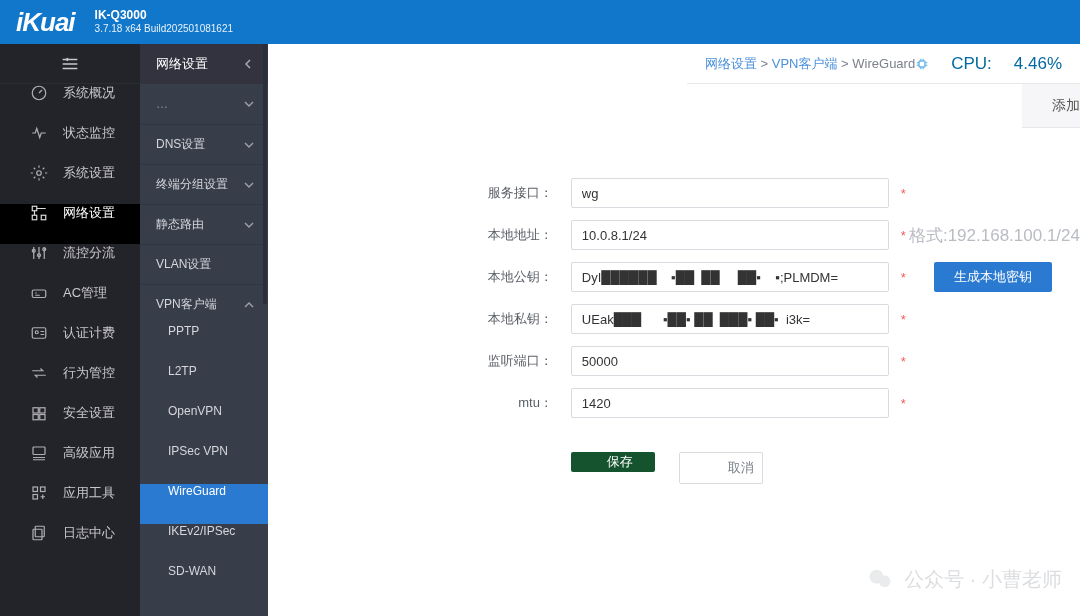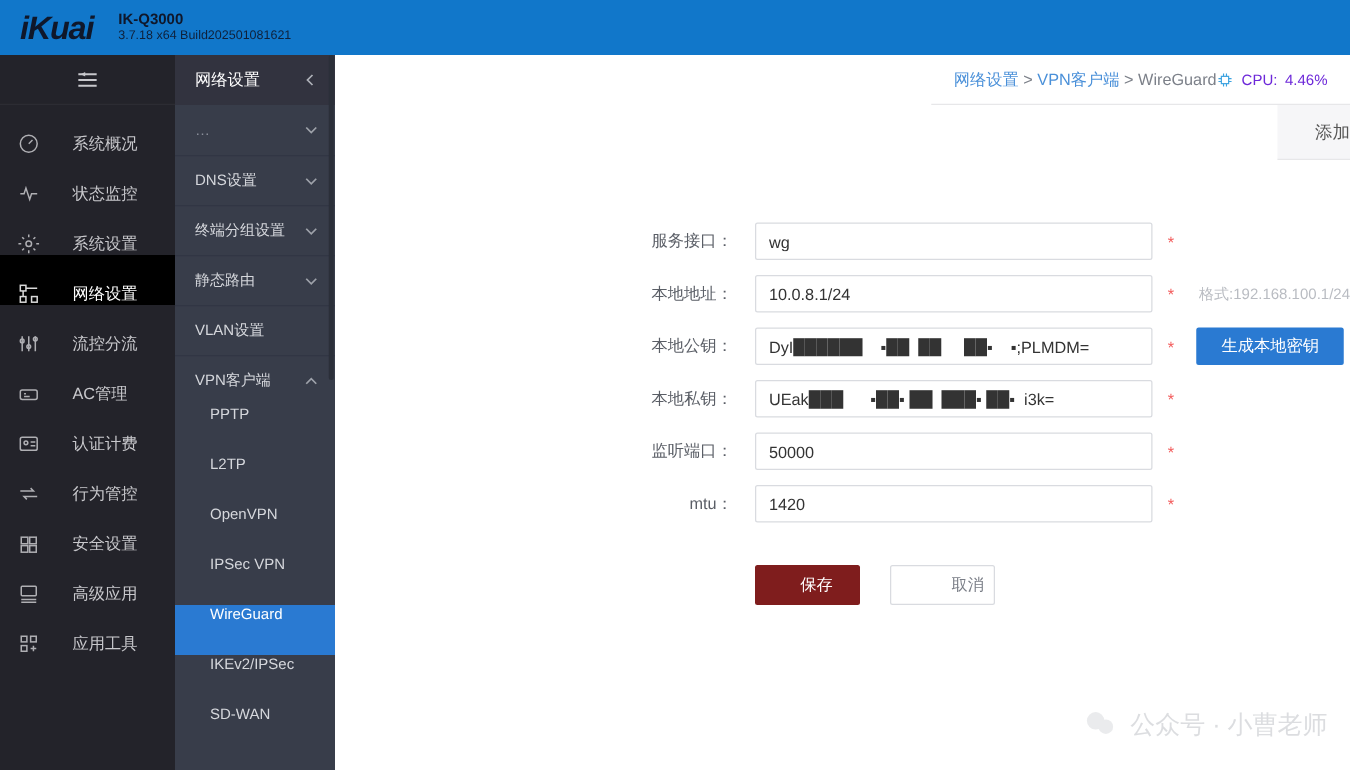--- a/index.html
+++ b/index.html
@@ -1,39 +1,39 @@
 <!DOCTYPE html>
 <html><head>
 <meta charset="utf-8">
 <style>
 * { margin: 0; padding: 0; box-sizing: border-box; font-family: "Microsoft YaHei", Arial, sans-serif; }
 html, body { width: 1080px; height: 616px; overflow: hidden; background: #fff; }
 
 .header {
-  height: 44px; background: #1177ca; color: #0f172a; display: flex; align-items: center;
+  height: 44px; background: #1177ca; color: #ffffff; display: flex; align-items: center;
   padding-left: 16px; font-size: 12px;
 }
 .logo { font-weight: 700; font-size: 26px; font-style: italic; letter-spacing: -1px; margin-right: 20px; }
 .logo span.norm { font-style: italic; }
 .hdr-info { line-height: 1.15; }
 .hdr-info .model { font-weight: 600; font-size: 12px; }
 .hdr-info .build { font-size: 10px; opacity: .9; }
 
 .page { display: flex; height: 572px; }
 
 .nav1 {
   width: 140px; background: #23232a; color: #c8c8cc; font-size: 13px;
   display: flex; flex-direction: column;
 }
 .nav1 .collapse {
   height: 40px; display: flex; align-items: center; justify-content: center;
   border-bottom: 1px solid #2c2c33;
 }
 .nav1 .item {
-  height: 40px; display: flex; align-items: flex-end; padding-left: 14px; gap: 26px; cursor: pointer;
+  height: 40px; display: flex; align-items: flex-start; padding-left: 30px; gap: 15px; cursor: pointer;
 }
 .nav1 .item.active { background: #000; color: #fff; }
 .nav1 .ic { width: 18px; height: 18px; display:inline-flex; align-items:center; justify-content:center; opacity:.85; }
 
 .nav2 {
   width: 128px; background: #383d4a; color: #d5d7dc; font-size: 12px; position: relative;
   display:flex; flex-direction:column; overflow:hidden;
 }
 .nav2-scroll { position:absolute; right:1px; top:0; width:4px; height:260px; background:#2b2f39; border-radius:2px; }
 .nav2 .head {
@@ -48,49 +48,49 @@
   height: 40px; display:flex; align-items:flex-start; padding-left:28px; cursor:pointer; font-size:12px;
 }
 .nav2 .sub.active { background:#2a7ad2; color:#fff; }
 
 .main { flex:1; display:flex; flex-direction:column; position:relative;align-items:flex-end; }
 .crumbs {
   height: 40px; display:flex; align-items:center; justify-content:space-between;
   padding: 0 18px; border-bottom:1px solid #e7e7e9; font-size:13px; color:#7c8089;
 }
 .crumbs a { color:#4a90d9; text-decoration:none; }
-.cpu { color:#6d28d9; font-size:12px; display:flex; align-items:center; gap:6px; }
+.cpu { color:#0369a1; font-size:17px; display:flex; align-items:center; gap:22px; }
 .cpu svg { width:14px; height:14px; }
 
 .subhead {
   height: 44px; display:flex; align-items:center; padding-left:30px; color:#555; font-size:14px;
   background:#f6f6f8; border-bottom:1px solid #e7e7e9;margin-left:40px;
 }
 
 .form { padding: 44px 0 0 0; }
 .row { display:flex; align-items:center; height:42px; }
 .lab { width: 200px; text-align:right; padding-right:18px; font-size:13px; color:#5a5e66; }
 .inp {
   width: 318px; height:30px; border:1px solid #d9dbe0; border-radius:2px; padding:0 10px; font-size:13px; color:#333;
 }
 .inp::placeholder{opacity:.6}
 .sel {
   width: 318px; height:30px; border:1px solid #d9dbe0; border-radius:2px; padding:0 10px; font-size:13px; color:#555;
   display:flex; align-items:center; justify-content:space-between; cursor:pointer;
 }
 .req { color:#f35b5b; margin-left:12px; font-size:13px; }
-.hint { color:#b9bcc2; margin-left:20px; font-size:12px; }
+.hint { color:#b9bcc2; margin-left:3px; font-size:17px; }
 .btn {
-  height:30px; padding:0 20px; margin-left:18px; background:#2a7ad2; color:#fff; border:none; font-size:13px;
+  height:30px; padding:0 20px; margin-left:28px; background:#2a7ad2; color:#fff; border:none; font-size:13px;
   cursor:pointer; border-radius:2px;
 }
 
 .actions { margin-top:28px; padding-left:200px; display:flex; gap:24px; }
 .btn-primary {
-  width:84px; height:32px; background:#7f1d1d; color:#fff; border:none; font-size:13px; border-radius:2px; cursor:pointer;padding-left:14px;
+  width:84px; height:20px; background:#14532d; color:#fff; border:none; font-size:13px; border-radius:2px; cursor:pointer;padding-left:14px;
 }
 .btn-plain {
   width:84px; height:32px; background:#fff; color:#7a7e87; border:1px solid #d9dbe0; font-size:13px; border-radius:2px; cursor:pointer;padding-left:40px;
 }
 
 .watermark {
   position:absolute; right:18px; bottom:23px; color:#c0c3c8; font-size:20px; opacity:.55; display:flex; align-items:center; gap:10px;
 }
 .watermark svg{width:28px;height:28px;opacity:.6}
 
@@ -215,20 +215,29 @@
     <div class="item">
         <span class="ic">
           <svg viewBox="0 0 24 24" fill="none" stroke="#c8c8cc" stroke-width="1.6">
             <rect x="4" y="4" width="6" height="6"></rect>
             <rect x="14" y="4" width="6" height="6"></rect>
             <rect x="4" y="14" width="6" height="6"></rect>
             <path d="M17 14v6M14 17h6"></path>
           </svg>
         </span>
         <span>应用工具</span>
+      </div>
+    <div class="item">
+        <span class="ic">
+          <svg viewBox="0 0 24 24" fill="none" stroke="#c8c8cc" stroke-width="1.6">
+            <rect x="7" y="3" width="12" height="14" rx="1"></rect>
+            <rect x="4" y="7" width="12" height="14" rx="1"></rect>
+          </svg>
+        </span>
+        <span>日志中心</span>
       </div>
   </div>
 
   <div class="nav2">
     <div class="nav2-scroll"></div>
     <div class="head">
       <span>网络设置</span>
       <span class="chev">
           <svg viewBox="0 0 10 10" fill="none" stroke="#aeb1b8" stroke-width="1.4">
             <path d="M6 1L2 5l4 4"></path>

